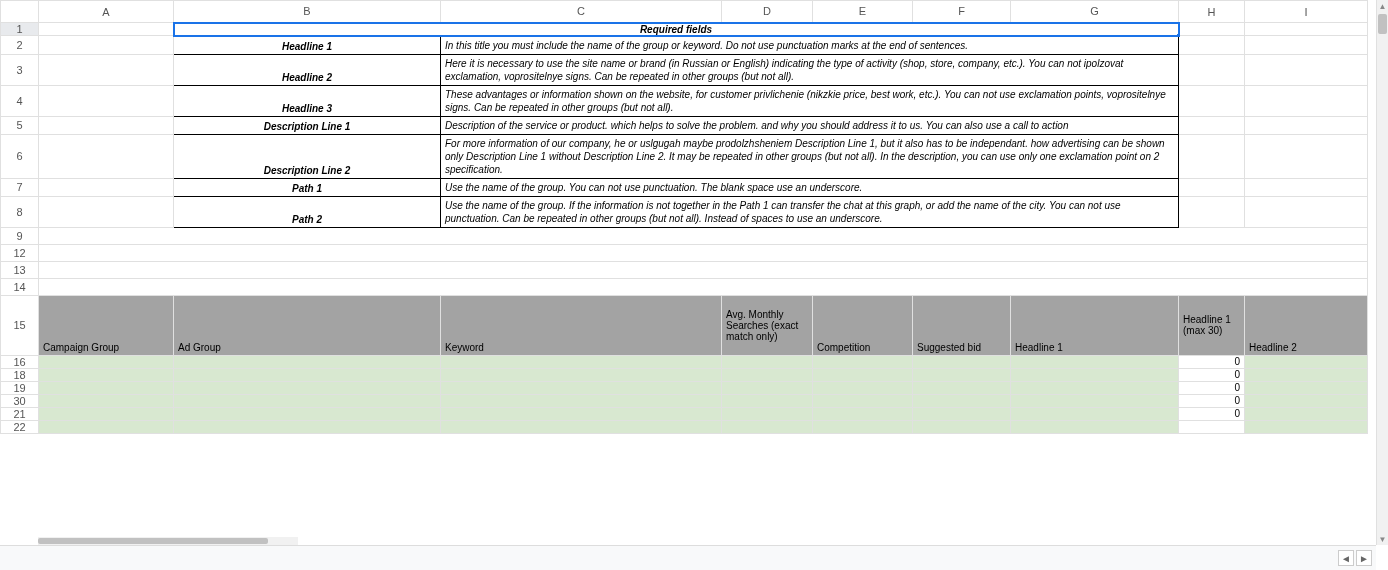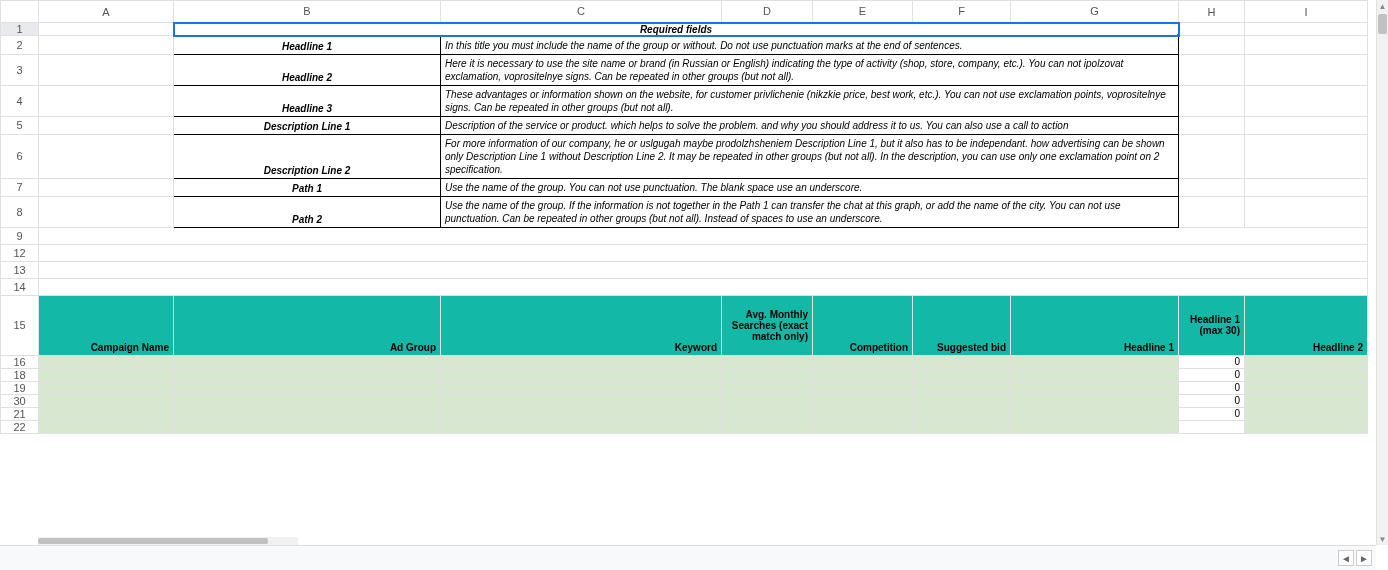--- a/index.html
+++ b/index.html
@@ -43,21 +43,21 @@
   .cA { width:135px; } .cB { width:267px; } .cC { width:281px; }
   .cD { width:91px; } .cE { width:100px; } .cF { width:98px; }
   .cG { width:168px; } .cH { width:66px; } .cI { width:123px; }
   
   .boxed { border: 1px solid #000 !important; }
   .ital { font-style: italic; padding: 2px 4px; line-height:1.3; }
   .lblcell { font-weight: bold; font-style: italic; text-align:center; vertical-align:bottom; padding-bottom:2px; }
   .reqhdr { font-weight:bold; font-style:italic; text-align:center; }
   
   .grn { background:#d8e8d0; }
-  .grnhdr { background:#14b8a6; font-weight:bold; text-align:right; vertical-align:bottom; padding:2px 4px; }
+  .grnhdr { background:#a3a3a3; font-weight:normal; text-align:left; vertical-align:bottom; padding:2px 4px; }
   .whitecell { background:#fff; text-align:right; padding-right:4px; }
   
   .selTop { border-top:2px solid #1a73e8 !important; }
   .selBot { border-bottom:2px solid #1a73e8 !important;margin-top:36px; }
   .selL { border-left:2px solid #1a73e8 !important; }
   .selR { border-right:2px solid #1a73e8 !important; }
   .activecol { background:#e8eaed; }
   .activerow { background:#e8eaed; }
   
   .sheet-tabs {
@@ -126,21 +126,21 @@
       <span class="selhandle" style="right:-4px;bottom:-4px;"></span>
     </td>
     <td></td>
     <td></td>
   </tr>
 
   <tr>
     <td class="rowhdr">2</td>
     <td></td>
     <td class="boxed lblcell">Headline 1</td>
-    <td colspan="5" class="boxed ital">In this title you must include the name of the group or without. Do not use punctuation marks at the end of sentences.</td>
+    <td colspan="5" class="boxed ital">In this title you must include the name of the group or keyword. Do not use punctuation marks at the end of sentences.</td>
     <td></td>
           <td></td>
   </tr>
   <tr>
     <td class="rowhdr">3</td>
     <td></td>
     <td class="boxed lblcell">Headline 2</td>
     <td colspan="5" class="boxed ital">Here it is necessary to use the site name or brand (in Russian or English) indicating the type of activity (shop, store, company, etc.). You can not ipolzovat exclamation, voprositelnye signs. Can be repeated in other groups (but not all).</td>
     <td></td>
           <td></td>
@@ -198,21 +198,21 @@
           <td class="rowhdr">13</td>
           <td colspan="9" style="height:17px"></td>
         </tr>
   <tr>
           <td class="rowhdr">14</td>
           <td colspan="9" style="height:17px"></td>
         </tr>
 
   <tr style="height:60px">
     <td class="rowhdr">15</td>
-    <td class="grnhdr">Campaign Name</td>
+    <td class="grnhdr">Campaign Group</td>
     <td class="grnhdr">Ad Group</td>
     <td class="grnhdr">Keyword</td>
     <td class="grnhdr" style="vertical-align:middle">Avg. Monthly Searches (exact match only)</td>
     <td class="grnhdr">Competition</td>
     <td class="grnhdr">Suggested bid</td>
     <td class="grnhdr">Headline 1</td>
     <td class="grnhdr" style="vertical-align:middle">Headline 1 (max 30)</td>
     <td class="grnhdr">Headline 2</td>
   </tr>
 

